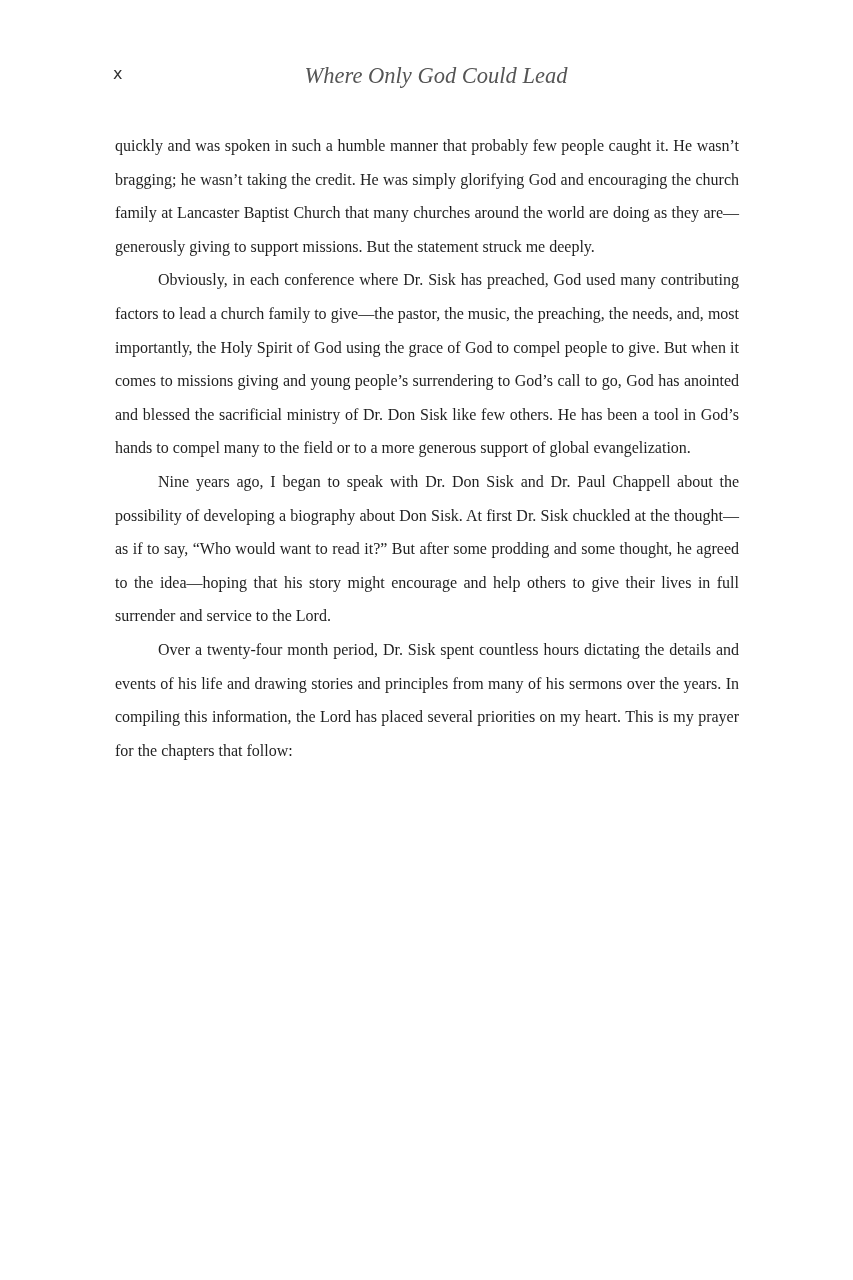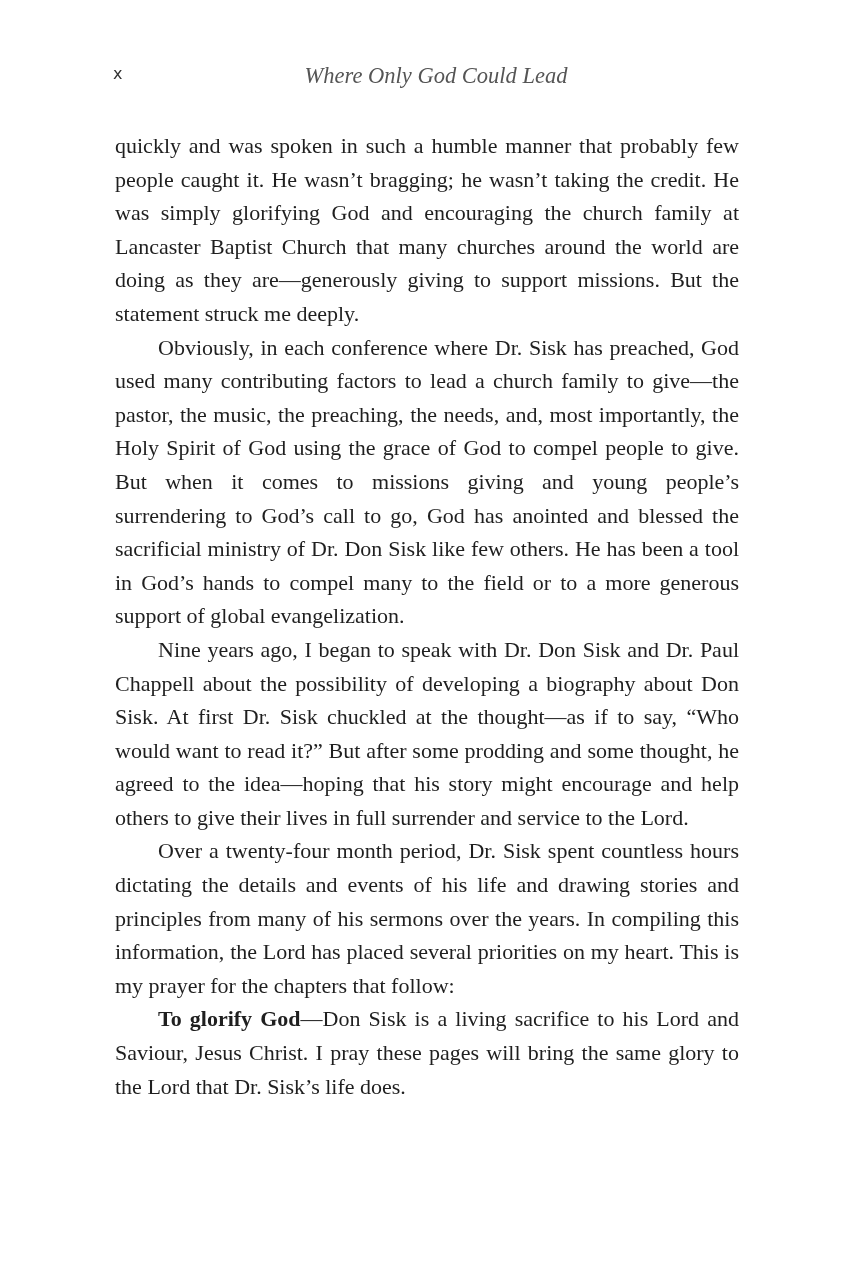--- a/index.html
+++ b/index.html
@@ -44,21 +44,21 @@
     .running-head span {
       display: inline-block;
       margin-left: 1px;
     }
     .body-text {
       position: absolute;
       left: 115px;
       top: 129px;
       width: 624px;
       font-family: "Liberation Serif", serif;
-      font-size: 22px;
+      font-size: 16px;
       line-height: 33.6px;
       color: #1f1f1f;
     }
     .para {
       margin: 0;
       text-align: justify;
       text-indent: 43px;
     }
     .para.first {
       text-indent: 0;
@@ -75,14 +75,13 @@
   <div class="running-head">
     <span>Where Only God Could Lead</span>
   </div>
 </div>
 
 <div class="body-text">
   <p class="para first"><b></b><span>quickly and was spoken in such a humble manner that probably few people caught it. He wasn’t bragging; he wasn’t taking the credit. He was simply glorifying God and encouraging the church family at Lancaster Baptist Church that many churches around the world are doing as they are—generously giving to support missions. But the statement struck me deeply.</span></p>
   <p class="para"><b></b><span>Obviously, in each conference where Dr. Sisk has preached, God used many contributing factors to lead a church family to give—the pastor, the music, the preaching, the needs, and, most importantly, the Holy Spirit of God using the grace of God to compel people to give. But when it comes to missions giving and young people’s surrendering to God’s call to go, God has anointed and blessed the sacrificial ministry of Dr. Don Sisk like few others. He has been a tool in God’s hands to compel many to the field or to a more generous support of global evangelization.</span></p>
   <p class="para"><b></b><span>Nine years ago, I began to speak with Dr. Don Sisk and Dr. Paul Chappell about the possibility of developing a biography about Don Sisk. At first Dr. Sisk chuckled at the thought—as if to say, “Who would want to read it?” But after some prodding and some thought, he agreed to the idea—hoping that his story might encourage and help others to give their lives in full surrender and service to the Lord.</span></p>
   <p class="para"><b></b><span>Over a twenty-four month period, Dr. Sisk spent countless hours dictating the details and events of his life and drawing stories and principles from many of his sermons over the years. In compiling this information, the Lord has placed several priorities on my heart. This is my prayer for the chapters that follow:</span></p>
-  <p class="para"><b>To glorify God</b><span>—Don Sisk is a living sacrifice to his Lord and Saviour, Jesus Christ. I pray these pages will bring the same glory to the Lord that Dr. Sisk’s life does.</span></p>
 </div>
 
 </body></html>

